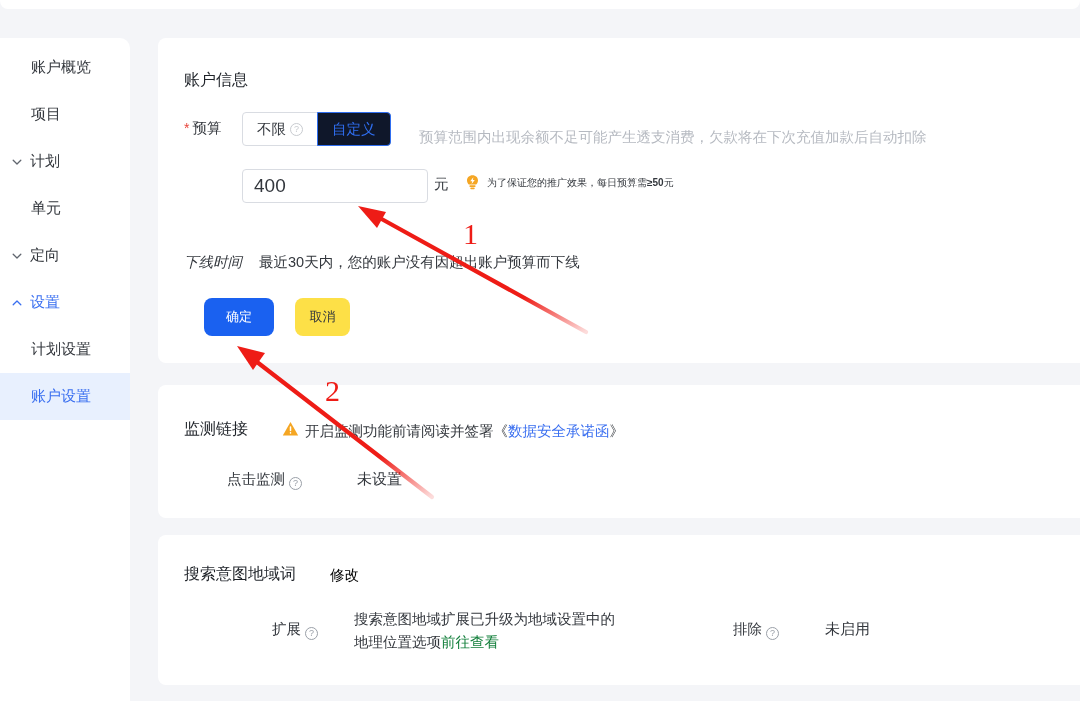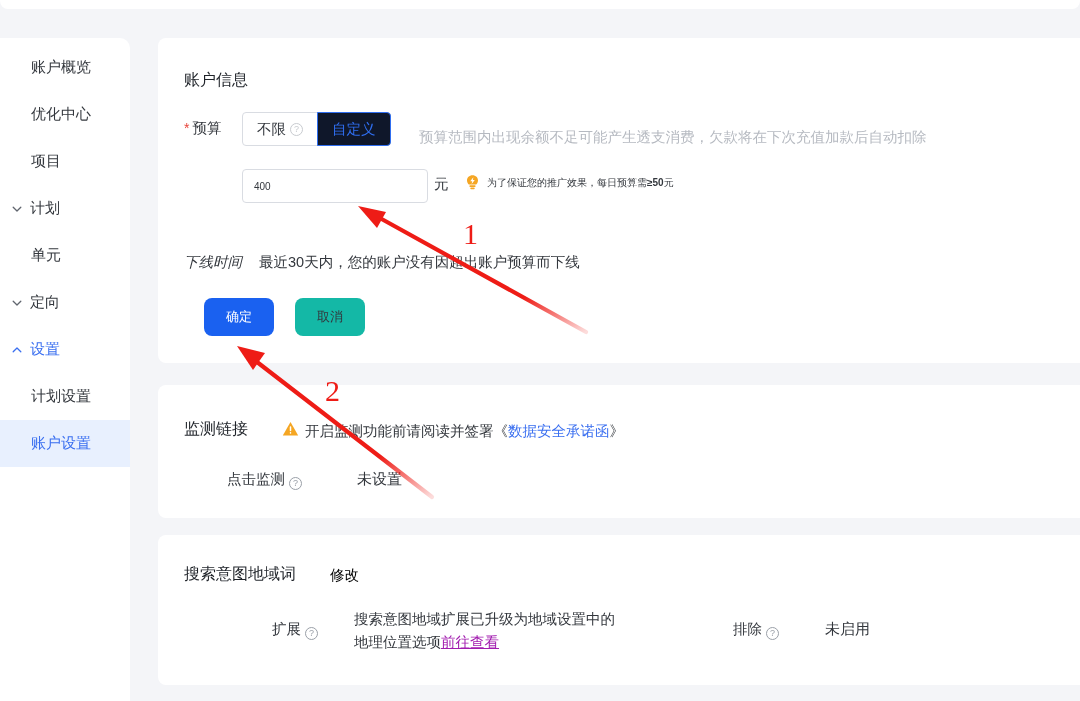--- a/index.html
+++ b/index.html
@@ -128,21 +128,21 @@
     font-size: 14.5px;
     color: #b6bac1;
   }
 
   .text-input {
     position: absolute;
     width: 186px; height: 34px;
     border: 1px solid #d9dce2;
     border-radius: 4px;
     background: #ffffff;
-    font-size: 10px;
+    font-size: 19px;
     color: #33373d;
     padding: 0 11px;
     outline: none;
     font-family: inherit;
   }
 
   .unit-text { font-size: 14.5px; color: #33373d; }
   .tip-text  { font-size: 10px; color: #33373d; }
   .tip-text b { font-weight: bold; }
 
@@ -150,24 +150,24 @@
     position: absolute;
     height: 38px;
     border-radius: 8px;
     border: none;
     font-size: 13px;
     font-family: inherit;
     cursor: pointer;
     display: flex; align-items: center; justify-content: center; margin-left: 19px;
   }
   .btn-primary { background: #1a61f0; color: #ffffff; width: 70px; }
-  .btn-default { background: #14b8a6; color: #33373d; width: 70px; }
+  .btn-default { background: #fde047; color: #33373d; width: 55px; }
 
   .link { color: #3a6ff0; cursor: pointer; }
-  .link-u { color: #a21caf; cursor: pointer; text-decoration: underline; }
+  .link-u { color: #15803d; cursor: pointer; }
 
   .value-text { font-size: 15px; color: #33373d; }
 
   .wrap-text {
     position: absolute;
     font-size: 14.5px;
     color: #33373d;
     line-height: 23px;
     width: 265px;
     white-space: normal;
@@ -192,23 +192,20 @@
 <div id="app">
 
   <div class="top-white-strip"></div>
 
   <nav id="sidebar">
 
     <div class="nav-item leaf">
       <span class="label">账户概览</span>
     </div>
 
-    <div class="nav-item leaf">
-      <span class="label">优化中心</span>
-    </div>
 
     <div class="nav-item leaf">
       <span class="label">项目</span>
     </div>
 
     <div class="nav-item group">
       <span class="chevron">
         <svg class="chev-svg" width="12" height="12" viewBox="0 0 12 12">
             <path d="M2.2 4.2 L6 8 L9.8 4.2" fill="none" stroke="#60656e" stroke-width="1.3" stroke-linecap="round" stroke-linejoin="round"></path>
           </svg>

